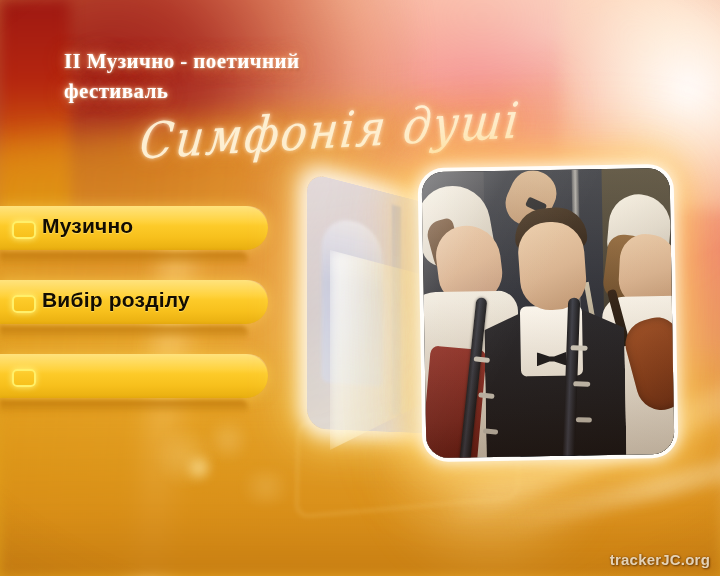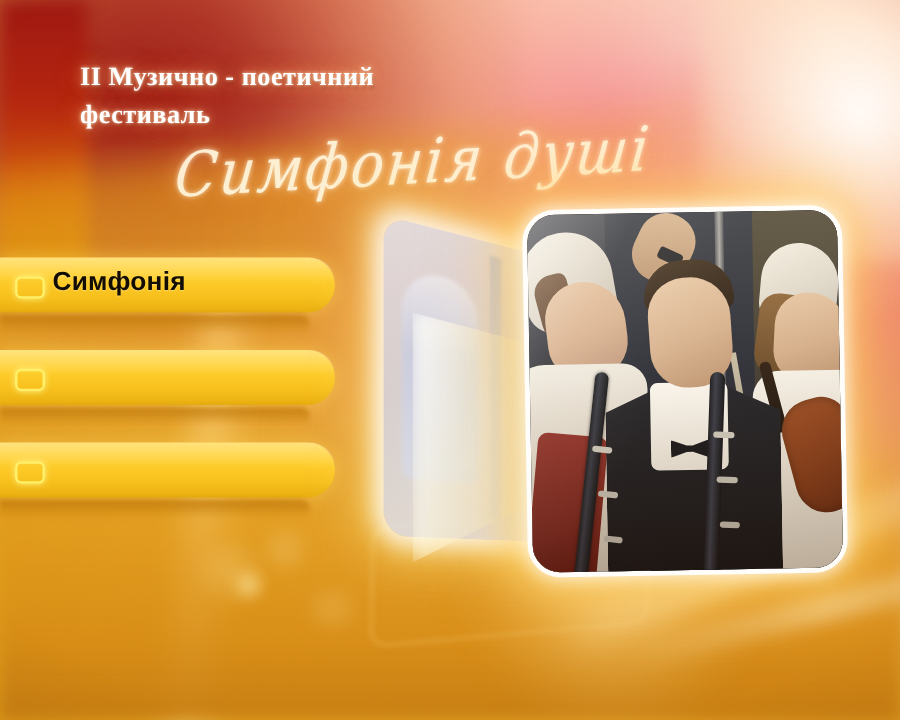--- a/index.html
+++ b/index.html
@@ -531,27 +531,28 @@
     <div class="title-line">фестиваль</div>
   </div>
   <div class="title-script">Симфонія душі</div>
 
   <div class="menu">
 
     <div class="menu-item">
       <div class="menu-band"></div>
       <div class="menu-shadow"></div>
       <div class="menu-bullet"></div>
-      <div class="menu-label">Симфонія</div>
+      <div class="menu-label">Музично</div>
     </div>
 
     <div class="menu-item">
       <div class="menu-band"></div>
       <div class="menu-shadow"></div>
       <div class="menu-bullet"></div>
+      <div class="menu-label">Вибір розділу</div>
     </div>
 
     <div class="menu-item">
       <div class="menu-band"></div>
       <div class="menu-shadow"></div>
       <div class="menu-bullet"></div>
     </div>
 
   </div>
 
@@ -601,14 +602,15 @@
     <div class="ph ph-key-c1"></div>
     <div class="ph ph-key-c2"></div>
     <div class="ph ph-key-c3"></div>
 
     <div class="ph ph-grade"></div>
     <div class="ph ph-sheen"></div>
   </div>
 
   <div class="vignette"></div>
 
+  <div class="watermark">trackerJC.org</div>
 
 </div>
 
 </body></html>

